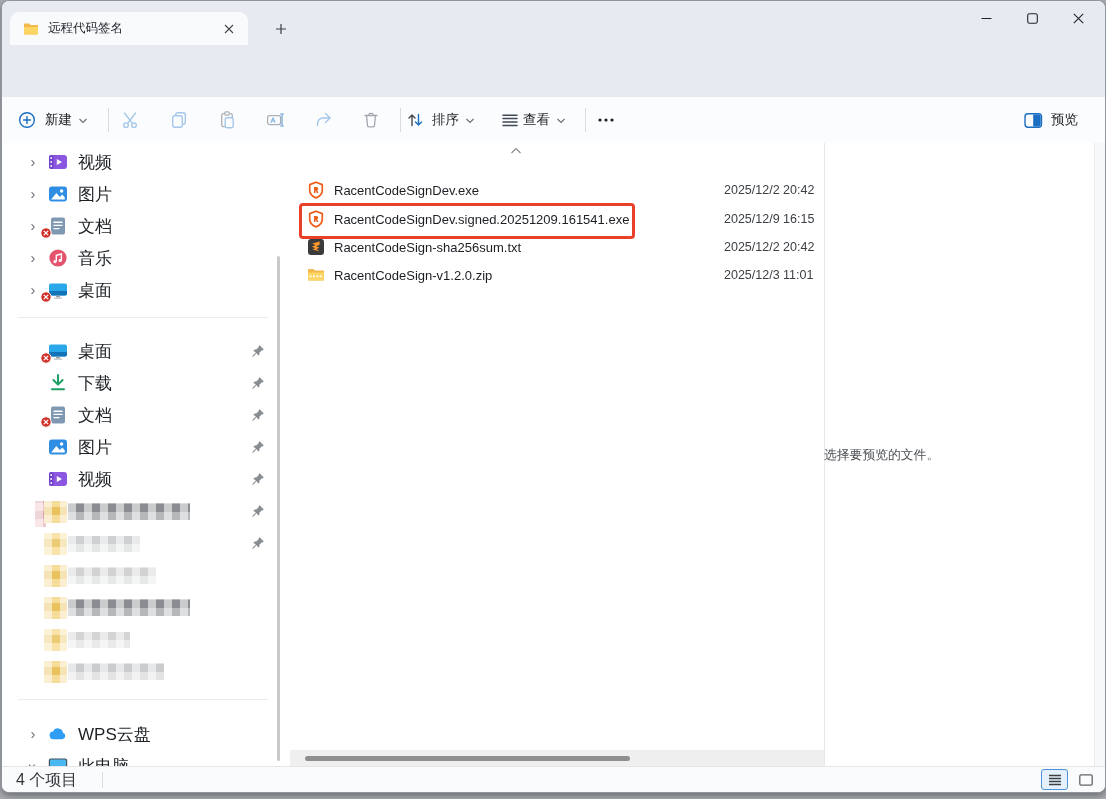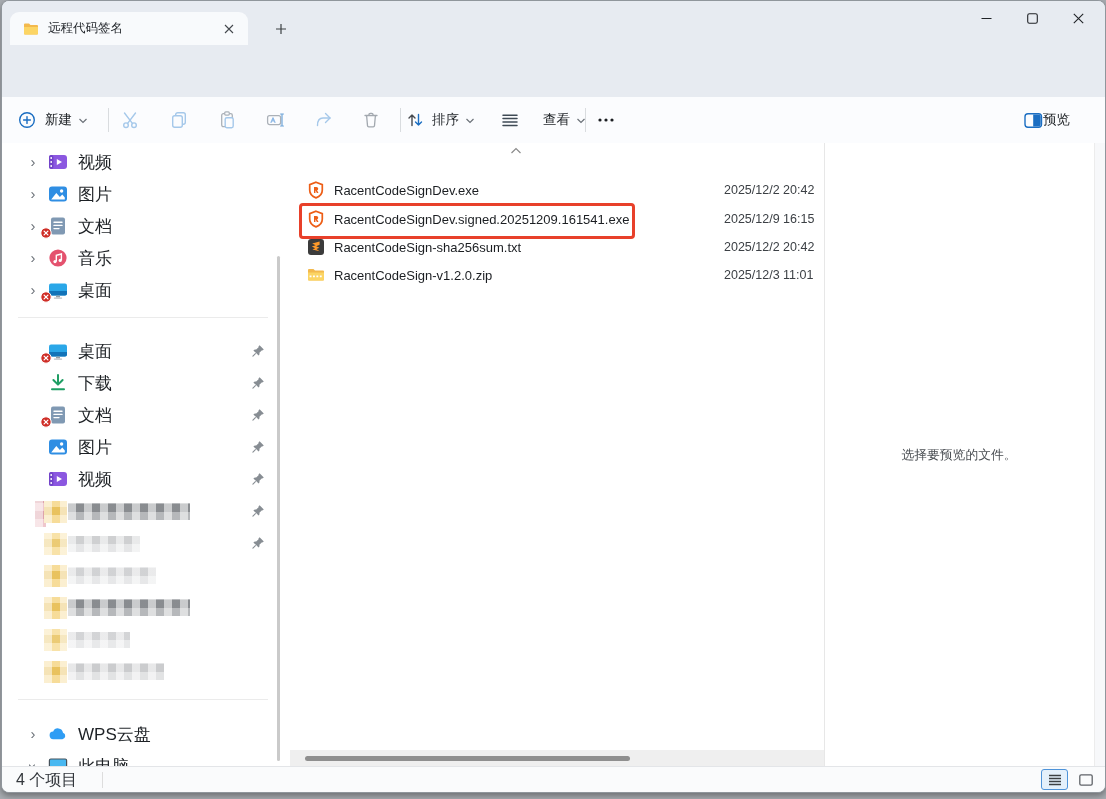--- a/index.html
+++ b/index.html
@@ -61,21 +61,21 @@
   .lhead .cdate{position:absolute;left:434px;top:4px;font-size:12.5px;color:#40454d;}
   .lhead .cdiv{position:absolute;left:425px;top:0;width:1px;height:26px;background:#e3e3e3;}
   .sortcaret{position:absolute;left:508px;top:139px;}
   .frow{position:absolute;left:288px;width:534px;height:28px;display:flex;align-items:center;}
   .ficon{width:18px;height:18px;margin-left:17px;display:flex;}
   .fname{font-size:13px;color:#1b1e22;margin-left:9px;white-space:nowrap;}
   .fdate{position:absolute;left:434px;font-size:12.5px;color:#3c4045;white-space:nowrap;}
   .redbox{position:absolute;left:297px;top:202px;width:330px;height:30px;border:3px solid #e8402a;border-radius:4px;pointer-events:none;}
   .hscroll-track{position:absolute;left:288px;top:749px;width:534px;height:16px;background:#efefef;}
   .hscroll-thumb{position:absolute;left:15px;top:6px;width:325px;height:5px;background:#8f8f8f;border-radius:3px;}
-  .prev-hint{position:absolute;left:822px;top:446px;width:270px;text-align:center;font-size:12.8px;color:#4b4f54;}
+  .prev-hint{position:absolute;left:822px;top:446px;width:270px;font-size:12.8px;color:#4b4f54;}
   
   .statusbar{position:absolute;left:0;top:765px;width:100%;height:26px;background:#fafbfc;border-top:1px solid #e3e5e8;}
   .st-count{position:absolute;left:14px;top:0;height:26px;line-height:25px;font-size:16px;color:#33373c;}
   .st-div{position:absolute;left:100px;top:5px;width:1px;height:16px;background:#dddddd;}
   .view-btn{position:absolute;top:2px;width:27px;height:21px;display:flex;align-items:center;justify-content:center;
             border-radius:3px;border:1px solid transparent;box-sizing:border-box;}
   .view-btn.active{border-color:#4e93d9;background:#e4f0fb;}
 </style>
 </head>
 <body>
@@ -239,21 +239,21 @@
             <path d="M1.5 3L5 6.5L8.5 3" stroke="#6b7178" stroke-width="1.2" fill="none"></path>
           </svg>
       </span>
     </div>
     <div class="tbi" style="left:499px">
       <span style="display:flex">
         <svg width="18" height="18" viewBox="0 0 18 18">
             <path d="M2 4.2H16M2 7.6H16M2 11H16M2 14.4H16" stroke="#3f4a55" stroke-width="1.5" stroke-linecap="round"></path>
           </svg>
       </span>
-      <span class="tb-label" style="margin-left:24px">查看</span>
+      <span class="tb-label" style="margin-left:4px">查看</span>
       <span class="tb-chev">
         <svg width="10" height="9" viewBox="0 0 10 9">
             <path d="M1.5 3L5 6.5L8.5 3" stroke="#6b7178" stroke-width="1.2" fill="none"></path>
           </svg>
       </span>
     </div>
     <div class="tb-div" style="left:583px"></div>
     <div class="tbi" style="left:590px;width:28px">
       <svg width="20" height="18" viewBox="0 0 20 18">
           <circle cx="4" cy="9" r="1.6" fill="#1b1e22"></circle>
@@ -262,21 +262,21 @@
         </svg>
     </div>
 
     <div class="tbi" style="left:1022px">
       <span style="display:flex">
         <svg width="19" height="17" viewBox="0 0 19 17">
             <rect x="1" y="1.8" width="16.5" height="13.4" rx="3" fill="none" stroke="#1b6ec2" stroke-width="1.4"></rect>
             <path d="M9.2 2.6h4.9q2.6 0 2.6 2.6v6.6q0 2.6-2.6 2.6H9.2Z" fill="#1b6ec2"></path>
           </svg>
       </span>
-      <span class="tb-label" style="">预览</span>
+      <span class="tb-label" style="margin-left:8px">预览</span>
     </div>
   </div>
 
   <div class="sidebar">
 
     <div class="srow" style="top:3px">
       <span class="chev">›</span>
       <span class="sicon">
         <svg width="20" height="20" viewBox="0 0 20 20">
             <rect x="1" y="3" width="18" height="14" rx="3" fill="#8b57e0"></rect>

